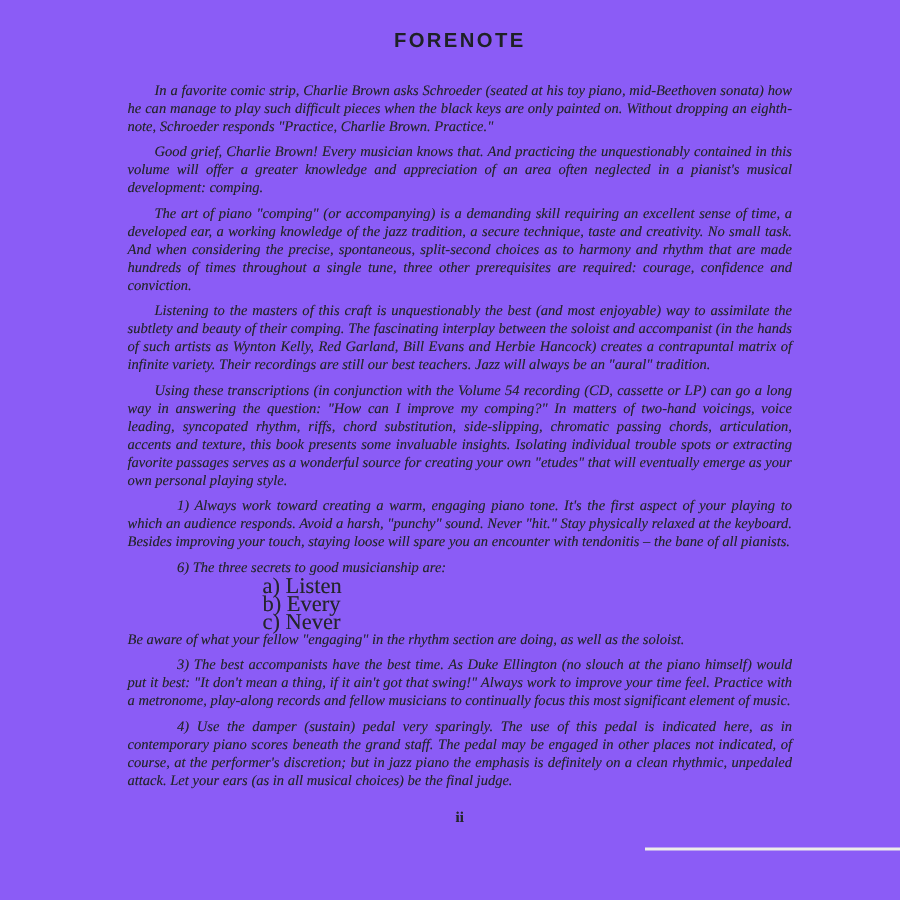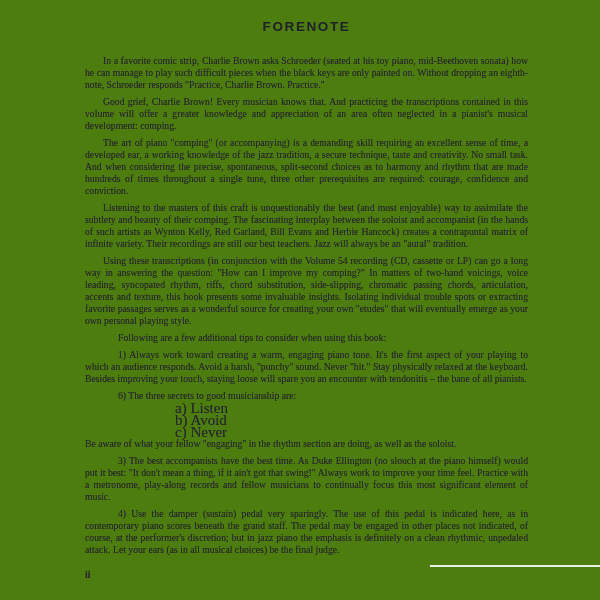--- a/index.html
+++ b/index.html
@@ -7,21 +7,21 @@
     padding: 0;
     width: 600px;
     height: 600px;
     background: #ffffff;
     overflow: hidden;
   }
   .sheet {
     position: relative;
     width: 600px;
     height: 600px;
-    background: #4d7c0f;
+    background: #8b5cf6;
     font-family: "Liberation Serif", serif;
     color: #24262b;
   }
   .content {
     position: absolute;
     left: 85px;
     top: 0;
     width: 443px;
   }
   .title {
@@ -34,68 +34,69 @@
     text-align: center;
     color: #1e2126;
   }
   .para {
     margin: 5px 0 0 0;
     font-size: 9.7px;
     line-height: 12px;
     text-align: justify;
     text-indent: 18px;
     text-shadow: 0 0 0.4px rgba(36,38,43,0.45);
+    font-style: italic;
   }
   .para:first-of-type { margin-top: 0; }
   .tip { text-indent: 33px; }
   .subitem {
     margin: 0 0 0 90px;
     font-size: 15px;
     line-height: 12px;
     text-shadow: 0 0 0.4px rgba(36,38,43,0.45);
   }
   .note {
     margin-top: 0;
     text-indent: 0;
   }
   .pagenum {
     margin-top: 13px;
     font-size: 10px;
     font-weight: bold;
     line-height: 12px;
+    text-align: center;
     text-shadow: 0 0 0.4px rgba(36,38,43,0.45);
   }
   .scan-streak {
     position: absolute;
     left: 430px;
     top: 565px;
     width: 170px;
     height: 2px;
     background: #ededea;
   }
 </style>
 </head>
 <body>
 
 <div class="sheet">
   <div class="content">
     <h1 class="title">FORENOTE</h1>
 
     <p class="para">In a favorite comic strip, Charlie Brown asks Schroeder (seated at his toy piano, mid-Beethoven sonata) how he can manage to play such difficult pieces when the black keys are only painted on.  Without dropping an eighth-note, Schroeder responds "Practice, Charlie Brown.  Practice."</p>
-    <p class="para">Good grief, Charlie Brown!  Every musician knows that.  And practicing the transcriptions contained in this volume will offer a greater knowledge and appreciation of an area often neglected in a pianist's musical development:  comping.</p>
+    <p class="para">Good grief, Charlie Brown!  Every musician knows that.  And practicing the unquestionably contained in this volume will offer a greater knowledge and appreciation of an area often neglected in a pianist's musical development:  comping.</p>
     <p class="para">The art of piano "comping" (or accompanying) is a demanding skill requiring an excellent sense of time, a developed ear, a working knowledge of the jazz tradition, a secure technique, taste and creativity.  No small task.  And when considering the precise, spontaneous, split-second choices as to harmony and rhythm that are made hundreds of times throughout a single tune, three other prerequisites are required:  courage, confidence and conviction.</p>
     <p class="para">Listening to the masters of this craft is unquestionably the best (and most enjoyable) way to assimilate the subtlety and beauty of their comping.  The fascinating interplay between the soloist and accompanist (in the hands of such artists as Wynton Kelly, Red Garland, Bill Evans and Herbie Hancock) creates a contrapuntal matrix of infinite variety.  Their recordings are still our best teachers.  Jazz will always be an "aural" tradition.</p>
     <p class="para">Using these transcriptions (in conjunction with the Volume 54 recording (CD, cassette or LP) can go a long way in answering the question:  "How can I improve my comping?"  In matters of two-hand voicings, voice leading, syncopated rhythm, riffs, chord substitution, side-slipping, chromatic passing chords, articulation, accents and texture, this book presents some invaluable insights.  Isolating individual trouble spots or extracting favorite passages serves as a wonderful source for creating your own "etudes" that will eventually emerge as your own personal playing style.</p>
-    <p class="para tip">Following are a few additional tips to consider when using this book:</p>
 
     <p class="para tip">1)  Always work toward creating a warm, engaging piano tone.  It's the first aspect of your playing to which an audience responds.  Avoid a harsh, "punchy" sound.  Never "hit."  Stay physically relaxed at the keyboard.  Besides improving your touch, staying loose will spare you an encounter with tendonitis – the bane of all pianists.</p>
 
     <p class="para tip">6)  The three secrets to good musicianship are:</p>
     <div class="subitem">a)  Listen</div>
-    <div class="subitem">b)  Avoid</div>
+    <div class="subitem">b)  Every</div>
     <div class="subitem">c)  Never</div>
     <p class="para note">Be aware of what your fellow "engaging" in the rhythm section are doing, as well as the soloist.</p>
 
     <p class="para tip">3)  The best accompanists have the best time.  As Duke Ellington (no slouch at the piano himself) would put it best:  "It don't mean a thing, if it ain't got that swing!"  Always work to improve your time feel.  Practice with a metronome, play-along records and fellow musicians to continually focus this most significant element of music.</p>
     <p class="para tip">4)  Use the damper (sustain) pedal very sparingly.  The use of this pedal is indicated here, as in contemporary piano scores beneath the grand staff.  The pedal may be engaged in other places not indicated, of course, at the performer's discretion;  but in jazz piano the emphasis is definitely on a clean rhythmic, unpedaled attack.  Let your ears (as in all musical choices) be the final judge.</p>
 
     <div class="pagenum">ii</div>
   </div>
   <div class="scan-streak"></div>
 </div>

